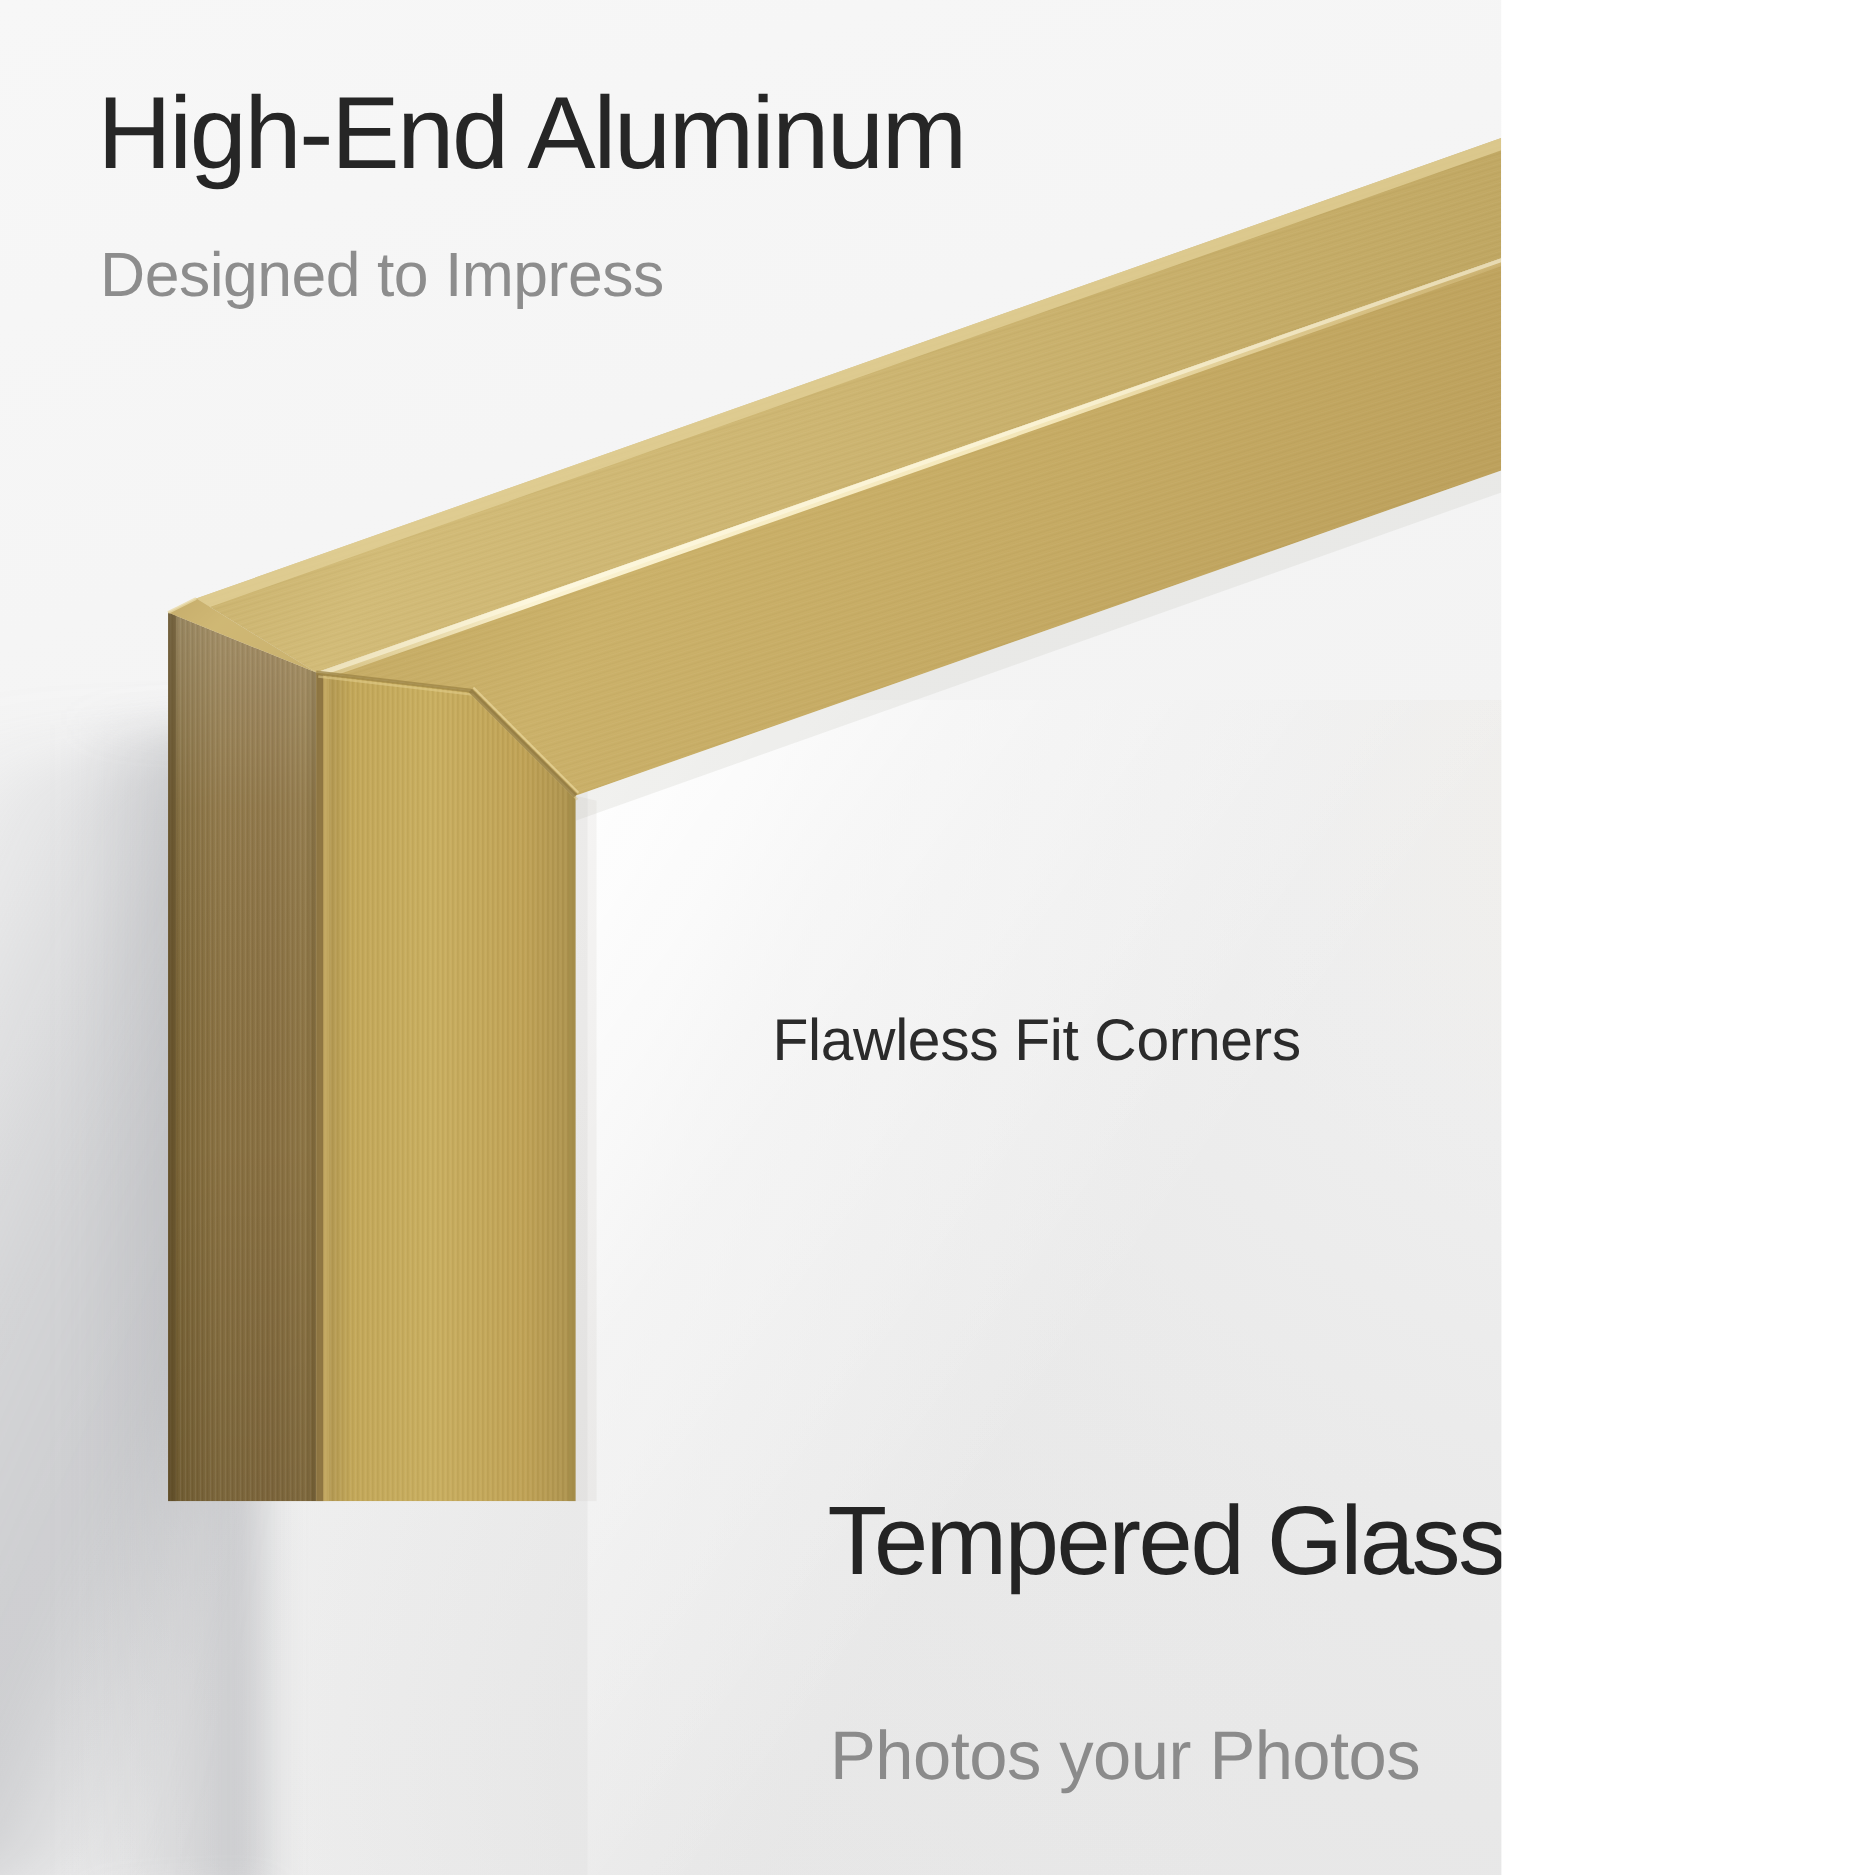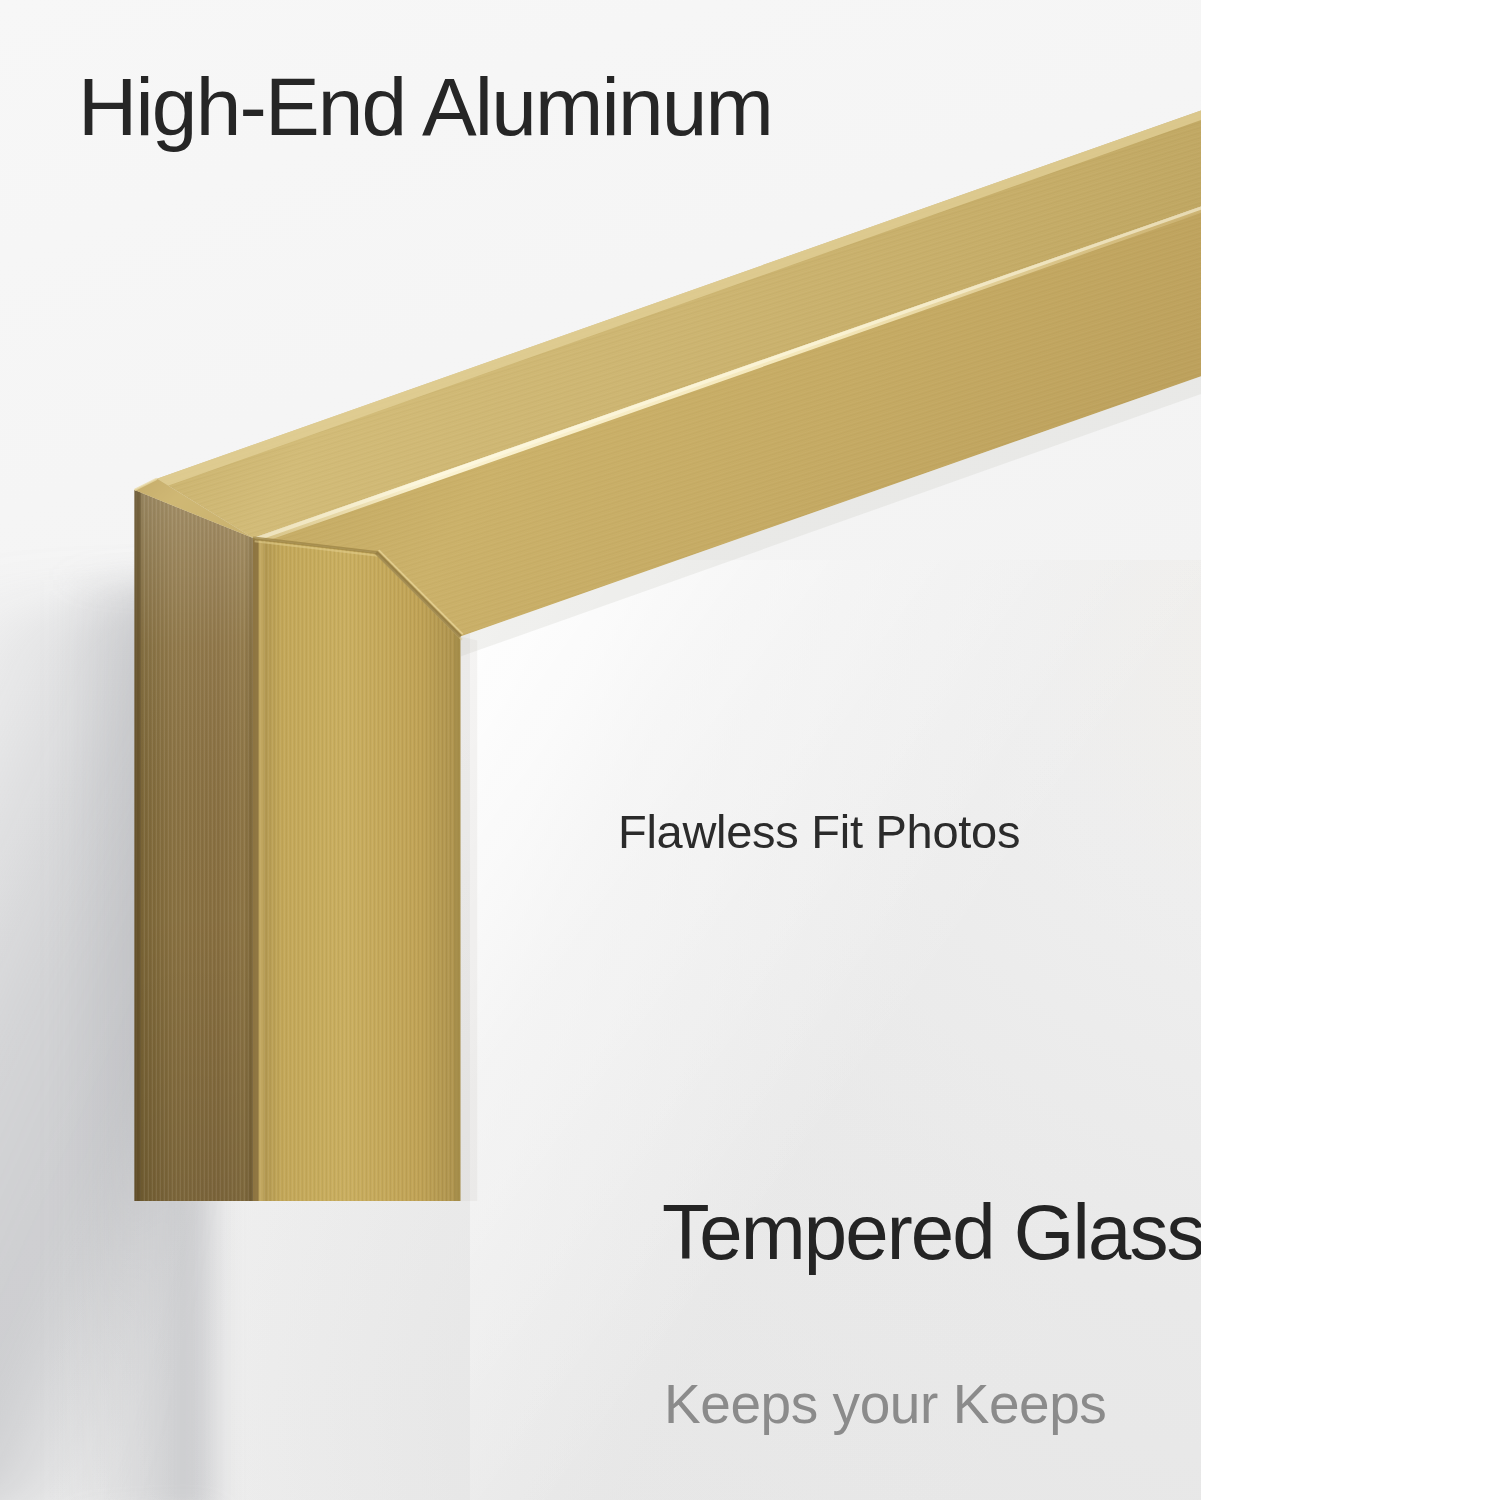--- a/index.html
+++ b/index.html
@@ -300,25 +300,26 @@
     </g>
 
     <g>
       <polygon points="575,795 1500,470 1500,492 575,820" fill="#b9b6ad" opacity="0.18"></polygon>
       <polygon points="575,795 596,800 596,1500 575,1500" fill="#bdbab1" opacity="0.14"></polygon>
     </g>
   </svg>
 
   <div class="txt headline">High-End Aluminum</div>
 
-
-  <div class="txt corner-label">Flawless Fit Photos</div>
+  <div class="txt subhead">Designed to Impress</div>
+
+  <div class="txt corner-label">Flawless Fit Corners</div>
 
   <div class="txt glass-title">
     <div>Tempered Glass</div>
   </div>
 
   <div class="txt glass-sub">
-    <div>Keeps your Keeps</div>
+    <div>Photos your Photos</div>
     
   </div>
 
 </div>
 
 </body></html>

